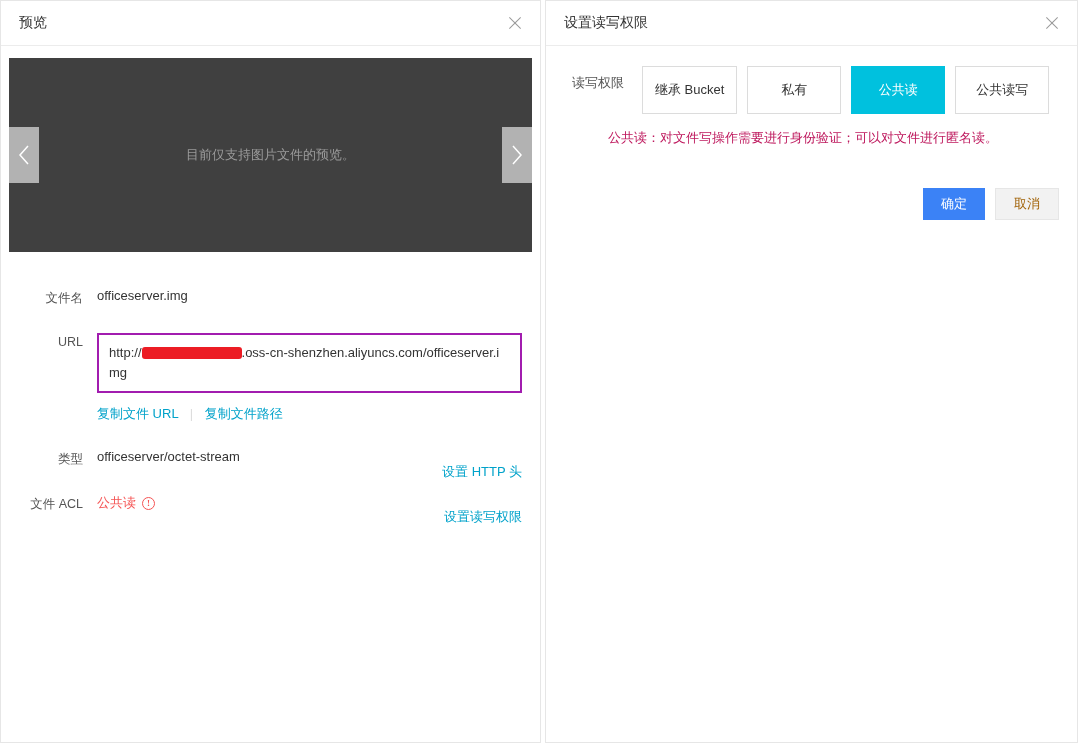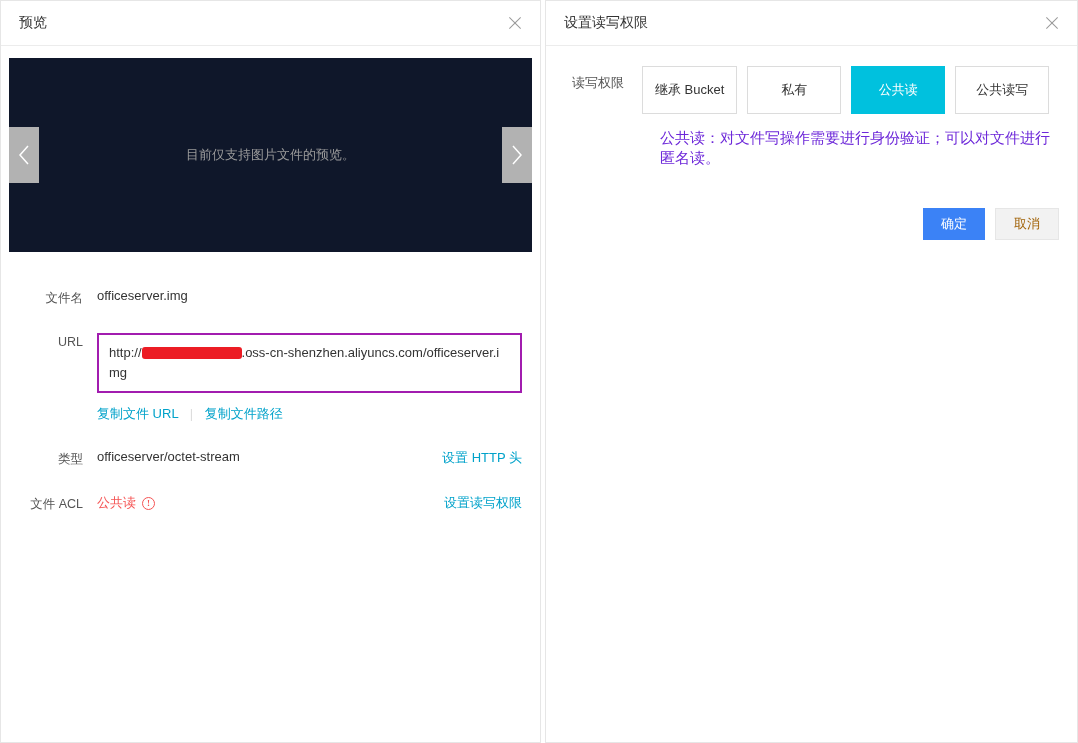--- a/index.html
+++ b/index.html
@@ -57,21 +57,21 @@
     }
     .close-icon::before { transform: translate(-50%, -50%) rotate(45deg); }
     .close-icon::after  { transform: translate(-50%, -50%) rotate(-45deg); }
 
     .panel-body { padding: 0; flex: 1; }
 
     
     .preview-area {
       margin: 12px 8px 18px 8px;
       height: 194px;
-      background: #0f172a;
+      background: #404040;
       position: relative;
       display: flex;
       align-items: center;
       justify-content: center;
     }
     .preview-text { color: #9a9a9a; font-size: 13px; }
     .nav-arrow {
       position: absolute;
       top: 50%;
       transform: translateY(-50%);
@@ -139,21 +139,21 @@
       cursor: pointer;
       font-size: 13px;
     }
     .sep {
       color: #ddd;
       margin: 0 8px;
     }
     .action-right {
       position: absolute;
       right: 0;
-      top: 0;
+      top: 14px;
     }
     .acl-value {
       color: #f55353;
       display: inline-flex;
       align-items: center;
       gap: 6px;
     }
     .warn-icon {
       display: inline-flex;
       width: 13px;
@@ -193,23 +193,23 @@
       cursor: pointer;
       font-size: 13px;
       padding: 0 12px;
     }
     .option-btn.active {
       background: #00c1de;
       border-color: #00c1de;
       color: #fff;
     }
     .hint {
-      margin-left: 96px;
-      color: #6d28d9;
-      font-size: 15px;
+      margin-left: 44px;
+      color: #be185d;
+      font-size: 13px;
       line-height: 20px;
     }
     .action-bar {
       display: flex;
       justify-content: flex-end;
       gap: 10px;
       padding: 40px 18px 0 18px;
     }
     .primary-btn {
       background: #3b82f6;

